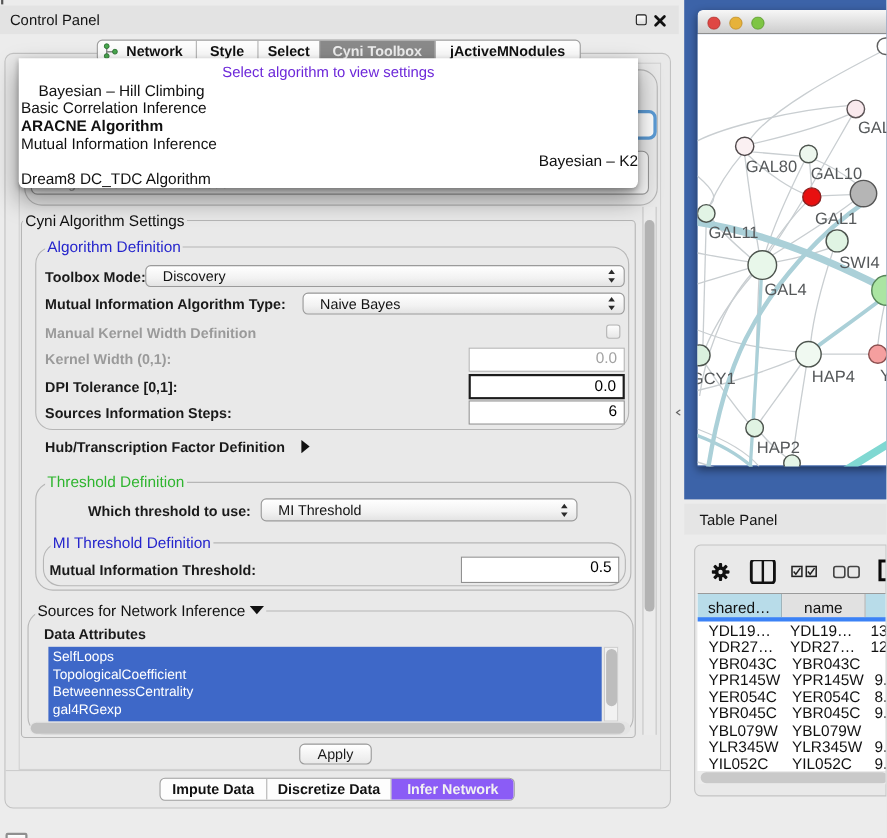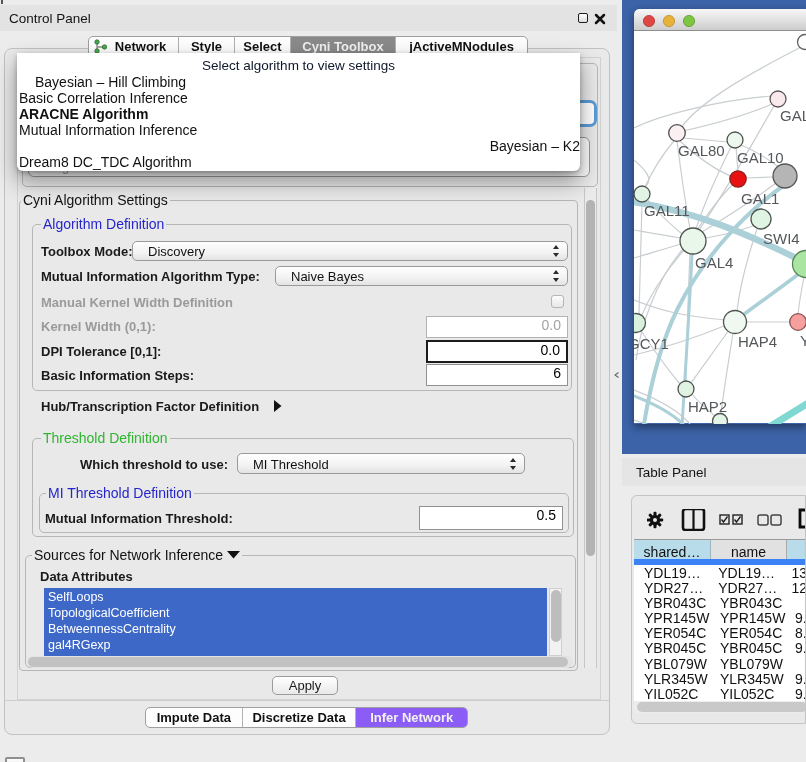--- a/index.html
+++ b/index.html
@@ -1,21 +1,21 @@
 <!DOCTYPE html>
 <html><head>
 <meta charset="utf-8">
 <style>
 * { margin:0; padding:0; box-sizing:border-box; }
 html,body { width:806px; height:762px; overflow:hidden; }
 body { position:relative; background:#ececec; font-family:"Liberation Sans", sans-serif; color:#111; }
 .abs { position:absolute; }
 .lbl { position:absolute; font-size:13px; font-weight:bold; color:#1a1a1a; white-space:nowrap; }
 .glbl { position:absolute; font-size:13px; font-weight:bold; color:#9a9a9a; white-space:nowrap; }
-.grp { position:absolute; border:1px solid #b6b6b6; border-radius:5px; }
+.grp { position:absolute; border:1px solid #b6b6b6; border-radius:16px; }
 .gtitle { position:absolute; top:-9px; font-size:14px; background:#e9e9e9; padding:0 2px; white-space:nowrap; }
 .combo { position:absolute; border:1px solid #9a9a9a; border-radius:5px; background:linear-gradient(#ffffff,#f2f2f2 60%,#e3e3e3); }
 .combo .txt { position:absolute; left:15px; top:50%; transform:translateY(-50%); font-size:13px; color:#111; }
 .spin { position:absolute; right:7px; top:50%; transform:translateY(-50%); width:7px; height:12px; }
 .spin:before { content:""; position:absolute; left:0; top:0; border-left:3px solid transparent; border-right:3px solid transparent; border-bottom:4px solid #2a2a2a; }
 .spin:after { content:""; position:absolute; left:0; bottom:0; border-left:3px solid transparent; border-right:3px solid transparent; border-top:4px solid #2a2a2a; }
 .field { position:absolute; background:#fff; border:1px solid #919191; font-size:14px; text-align:right; padding-right:6px; }
 </style>
 </head>
 <body>
@@ -60,21 +60,21 @@
 
 <div class="glbl" style="left:41px;top:295px;">Manual Kernel Width Definition</div>
 <div class="abs" style="left:551px;top:295px;width:13px;height:13px;border:1px solid #b5b5b5;border-radius:3px;background:linear-gradient(#fdfdfd,#e7e7e7);"></div>
 
 <div class="glbl" style="left:41px;top:319px;">Kernel Width (0,1):</div>
 <div class="field" style="left:426px;top:316px;width:142px;height:22px;border-color:#b3b3b3;color:#a2a2a2;">0.0</div>
 
 <div class="lbl" style="left:41px;top:344px;">DPI Tolerance [0,1]:</div>
 <div class="field" style="left:426px;top:340px;width:142px;height:23px;border:2px solid #1c1c1c;color:#000;">0.0</div>
 
-<div class="lbl" style="left:41px;top:368px;">Basic Information Steps:</div>
+<div class="lbl" style="left:41px;top:368px;">Sources Information Steps:</div>
 <div class="field" style="left:426px;top:364px;width:142px;height:22px;color:#000;">6</div>
 
 <div class="lbl" style="left:41px;top:399px;font-weight:bold;">Hub/Transcription Factor Definition</div>
 <svg class="abs" style="left:273px;top:400px;" width="9" height="12" viewBox="0 0 9 12">
     <path d="M1 0 L8.5 6 L1 12 Z" fill="#111"></path>
   </svg>
 
 <div class="grp" style="left:32px;top:438px;width:542px;height:99px;">
   <span class="gtitle" style="left:8px;color:#2fb52f;">Threshold Definition</span>
 </div>
@@ -126,21 +126,21 @@
 </div>
 
 <svg class="abs" style="left:94px;top:39px;" width="14" height="15" viewBox="0 0 14 15">
   <path d="M3 4 L3 12 M3 8 L10 8" stroke="#8a8a8a" stroke-width="1.3" fill="none"></path>
   <circle cx="3" cy="3" r="2.2" fill="#49a94f" stroke="#2c7031" stroke-width="0.8"></circle>
   <circle cx="10.5" cy="8" r="2.2" fill="#49a94f" stroke="#2c7031" stroke-width="0.8"></circle>
   <circle cx="3" cy="12" r="2.2" fill="#49a94f" stroke="#2c7031" stroke-width="0.8"></circle>
 </svg>
 
 <div class="abs" style="left:17px;top:53px;width:563px;height:118px;background:#fff;border-radius:0 0 6px 6px;box-shadow:0 10px 22px rgba(0,0,0,0.4), 0 2px 5px rgba(0,0,0,0.25);font-size:14px;">
-  <div style="height:17px;line-height:18px;text-align:center;color:#0f172a;margin-top:4px;font-size:13.5px;">Select algorithm to view settings</div>
+  <div style="height:17px;line-height:18px;text-align:center;color:#6d28d9;margin-top:4px;font-size:13.5px;">Select algorithm to view settings</div>
   <div style="height:16px;line-height:16px;padding-left:2px;margin-left:16px;">Bayesian – Hill Climbing</div>
   <div style="height:16px;line-height:16px;padding-left:2px;">Basic Correlation Inference</div>
   <div style="height:16px;line-height:16px;padding-left:2px;font-weight:bold;">ARACNE Algorithm</div>
   <div style="height:16px;line-height:16px;padding-left:2px;">Mutual Information Inference</div>
   <div style="height:16px;line-height:16px;padding-left:2px;text-align:right;">Bayesian – K2</div>
   <div style="height:16px;line-height:16px;padding-left:2px;">Dream8 DC_TDC Algorithm</div>
 </div>
 
 <svg class="abs" style="left:614px;top:372px;" width="5" height="6" viewBox="0 0 5 6">
     <path d="M4.5 0.5 L1 3 L4.5 5.5" stroke="#666" stroke-width="1.1" fill="none"></path>
@@ -278,21 +278,21 @@
       <rect x="111" y="6" width="10" height="10" rx="2" stroke-width="1.5"></rect>
       <rect x="124" y="6" width="10" height="10" rx="2" stroke-width="1.5"></rect>
     </g>
   </svg>
   <svg style="position:absolute;left:166px;top:12px;" width="20" height="21" viewBox="0 0 20 21">
     <path d="M2 2 L11 2 L18 8.5 L18 19 L2 19 Z" fill="none" stroke="#0a0a0a" stroke-width="2.8"></path>
     <path d="M11 2 L11 8.5 L18 8.5" fill="none" stroke="#0a0a0a" stroke-width="2.2"></path>
   </svg>
 
   <div style="position:absolute;left:2px;top:43px;width:173px;height:162px;background:#fff;overflow:hidden;">
-    <div style="display:flex;height:26px;border-top:1px solid #9a9a9a;border-bottom:6px solid #3b82f6;font-size:14px;">
+    <div style="display:flex;height:26px;border-top:1px solid #9a9a9a;border-bottom:4px solid #3b82f6;font-size:14px;">
       <div style="width:77px;background:#b8dce9;border-right:1px solid #9fb4bb;text-align:center;line-height:25px;">shared…</div>
       <div style="width:76px;background:#e1e1e1;border-right:1px solid #ababab;text-align:center;line-height:25px;">name</div>
       <div style="flex:1;background:#b8dce9;"></div>
     </div>
     <div style="font-size:14px;line-height:15.1px;padding-top:1px;">
       <div style="display:flex;">
           <div style="width:85px;padding-left:10px;">YDL19…</div>
           <div style="width:76px;padding-left:1px;">YDL19…</div>
           <div>13</div>
         </div>

